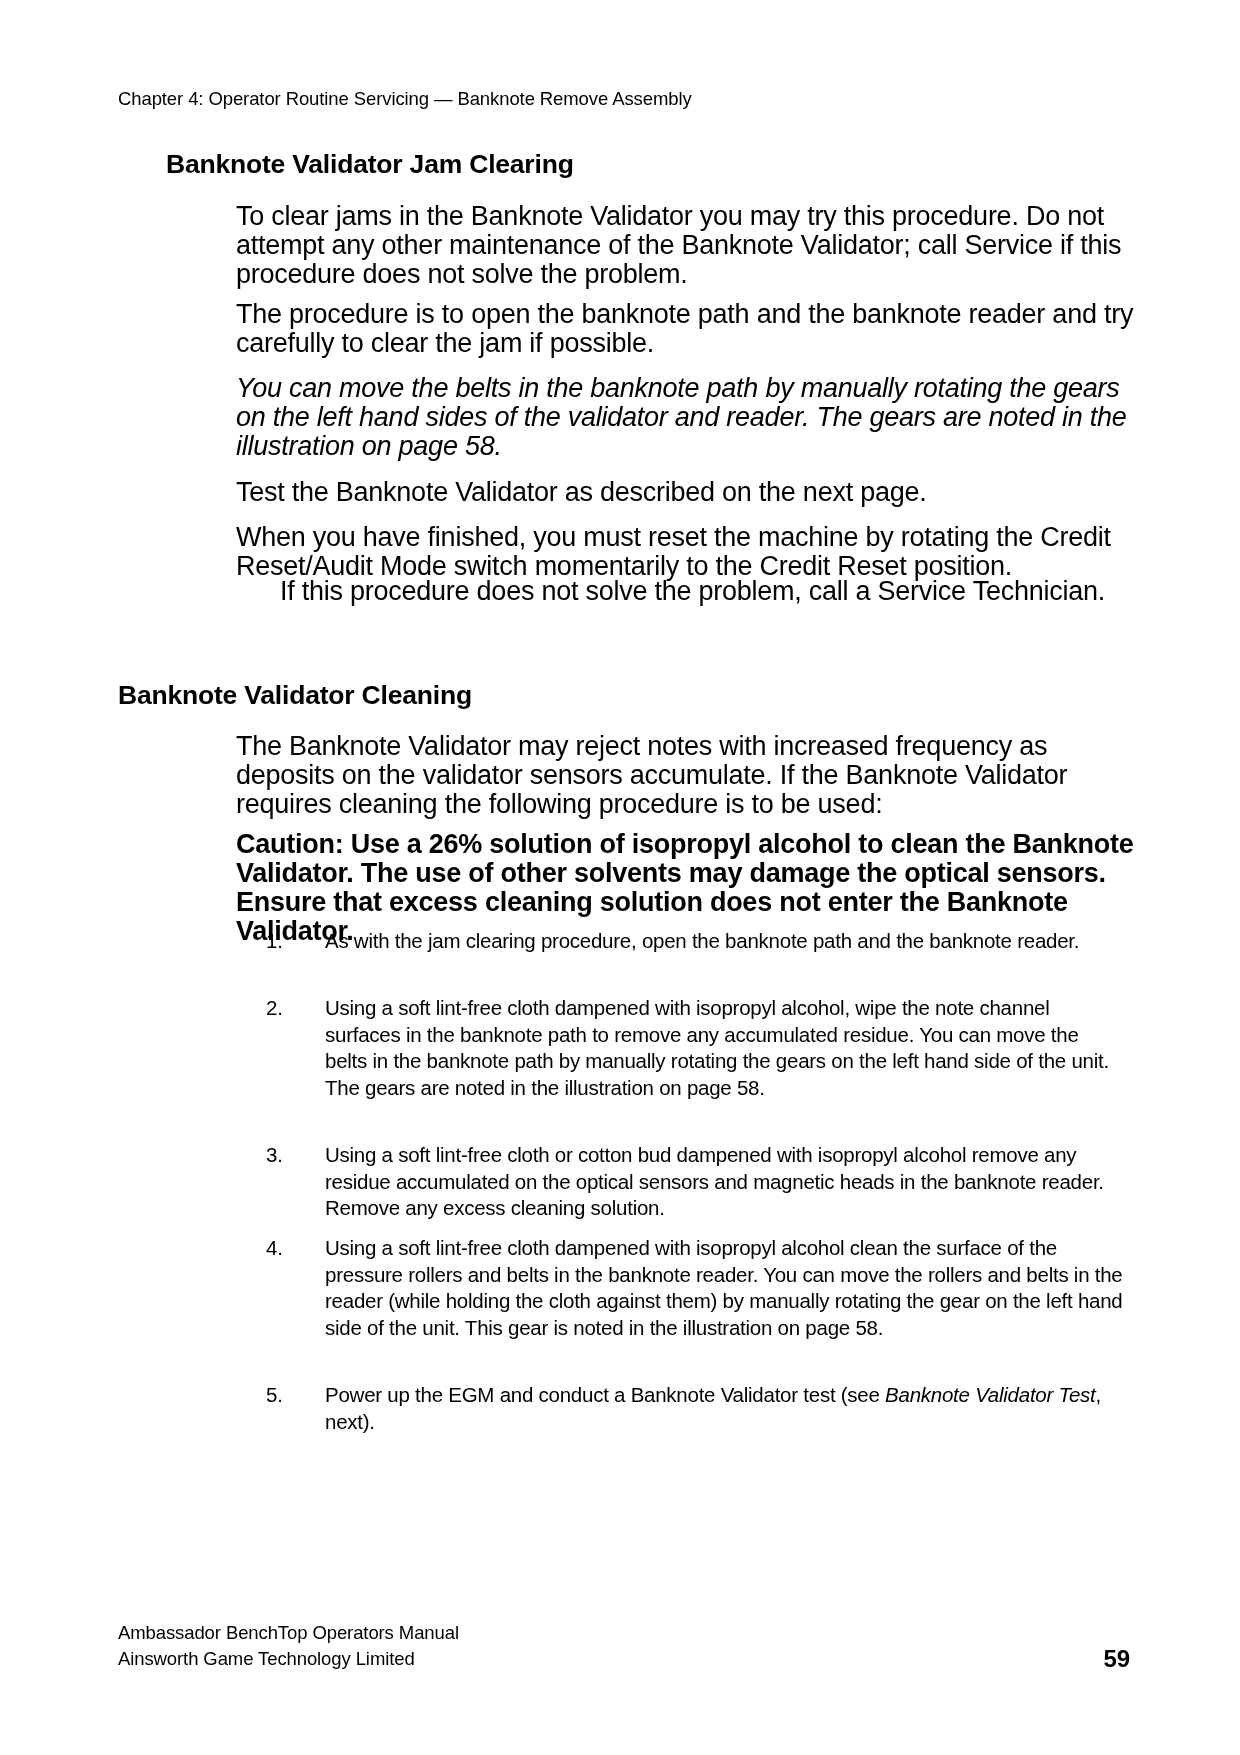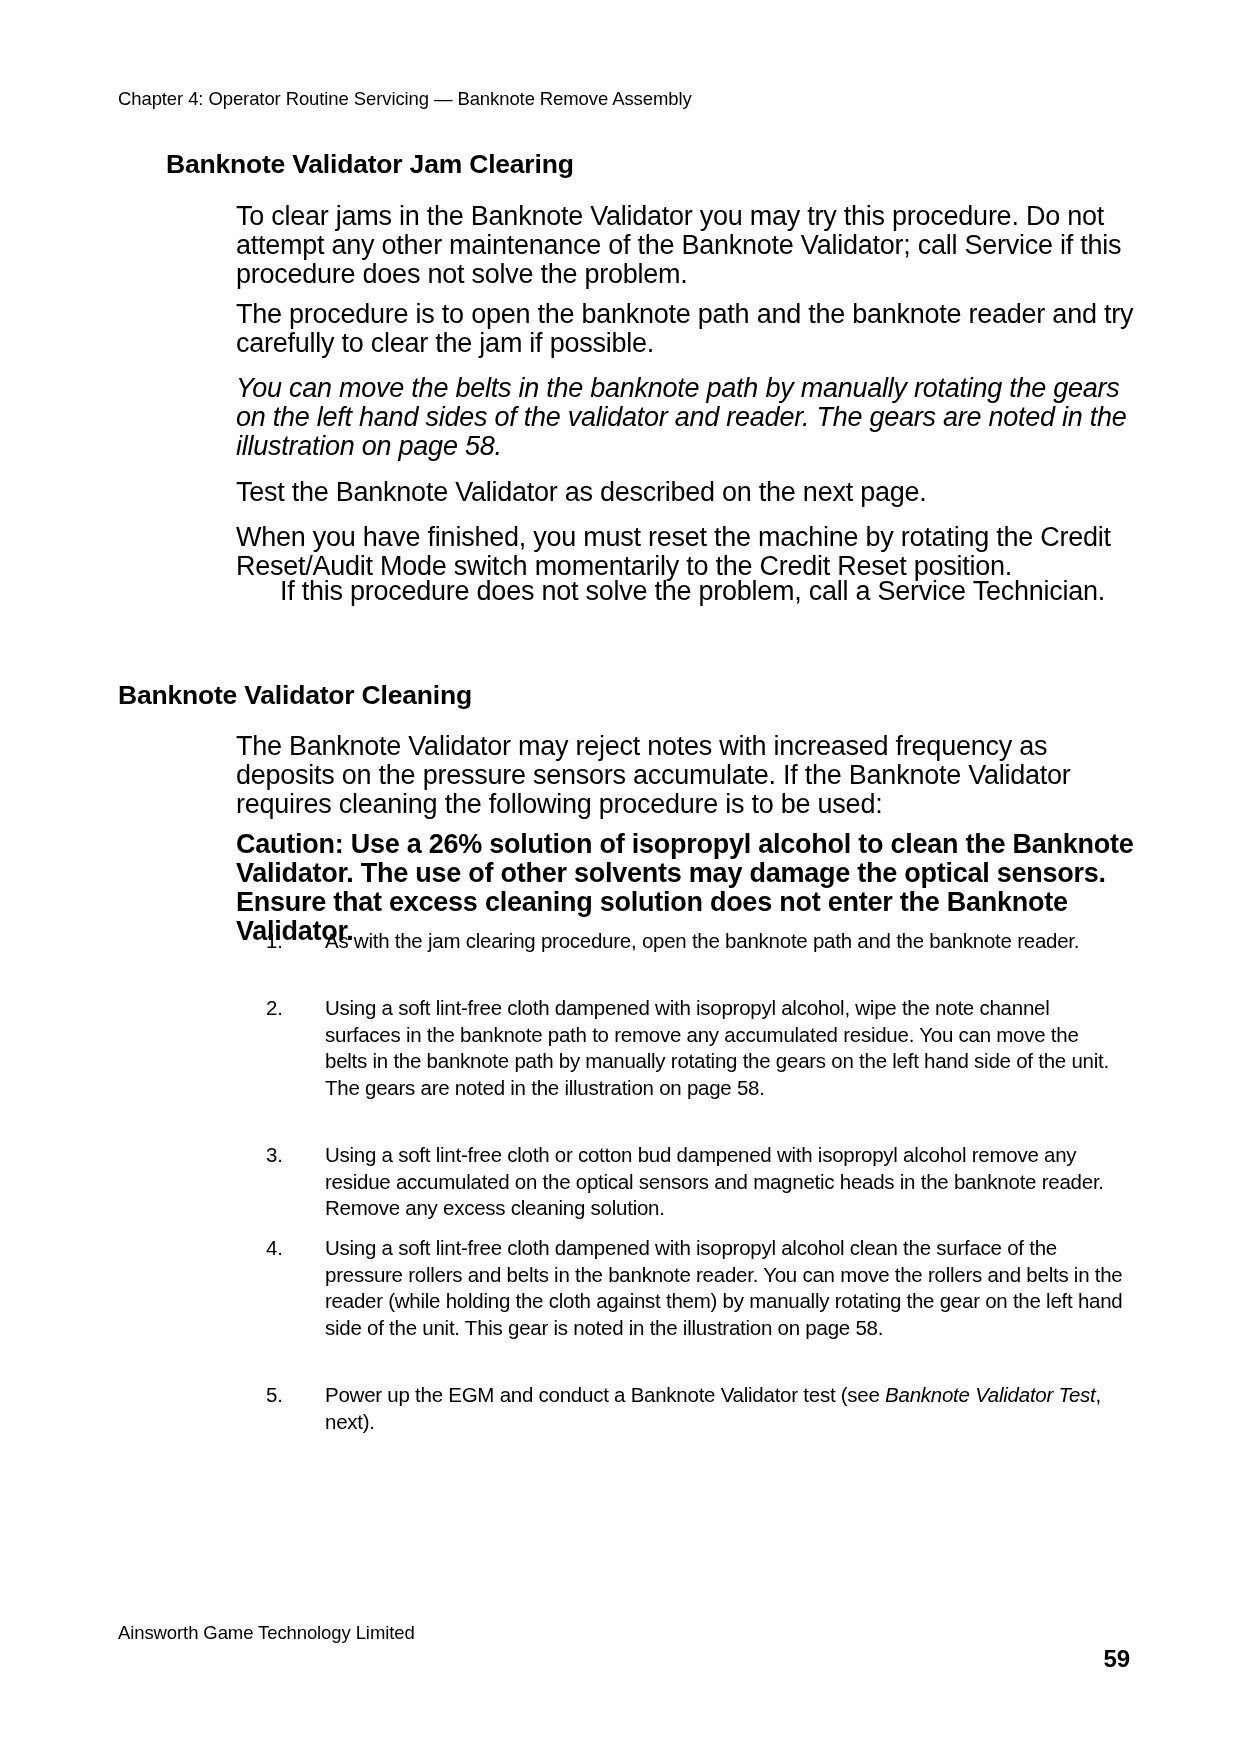--- a/index.html
+++ b/index.html
@@ -73,21 +73,21 @@
 <div class="body-block p5">
     <p>When you have finished, you must reset the machine by rotating the Credit Reset/Audit Mode switch momentarily to the Credit Reset position.</p>
   </div>
 <div class="body-block p6">
     <p>If this procedure does not solve the problem, call a Service Technician.</p>
   </div>
 
 <h1 class="h-clean">Banknote Validator Cleaning</h1>
 
 <div class="body-block p7">
-    <p>The Banknote Validator may reject notes with increased frequency as deposits on the pressure sensors accumulate. If the Banknote Validator requires cleaning the following procedure is to be used:</p>
+    <p>The Banknote Validator may reject notes with increased frequency as deposits on the validator sensors accumulate. If the Banknote Validator requires cleaning the following procedure is to be used:</p>
   </div>
 
 <div class="body-block caution">
     <p>Caution:  Use a 26% solution of isopropyl alcohol to clean the Banknote Validator. The use of other solvents may damage the optical sensors. Ensure that excess cleaning solution does not enter the Banknote Validator.</p>
   </div>
 
 <ol class="steps">
   <li class="s1">
     <span class="num">1.</span>
     <span class="txt">As with the jam clearing procedure, open the banknote path and the banknote reader.</span>
@@ -104,15 +104,16 @@
     <span class="num">4.</span>
     <span class="txt">Using a soft lint-free cloth dampened with isopropyl alcohol clean the surface of the pressure rollers and belts in the banknote reader. You can move the rollers and belts in the reader (while holding the cloth against them) by manually rotating the gear on the left hand side of the unit. This gear is noted in the illustration on page 58.</span>
   </li>
   <li class="s5">
     <span class="num">5.</span>
     <span class="txt"><span>Power up the EGM and conduct a Banknote Validator test (see </span><em>Banknote Validator Test</em><span>, next).</span></span>
   </li>
 </ol>
 
 <div class="footer">
+  <span class="footer-line">Ambassador BenchTop Operators Manual</span>
   <span class="footer-line">Ainsworth Game Technology Limited</span>
   <span class="page-num">59</span>
 </div>
 
 </body></html>

